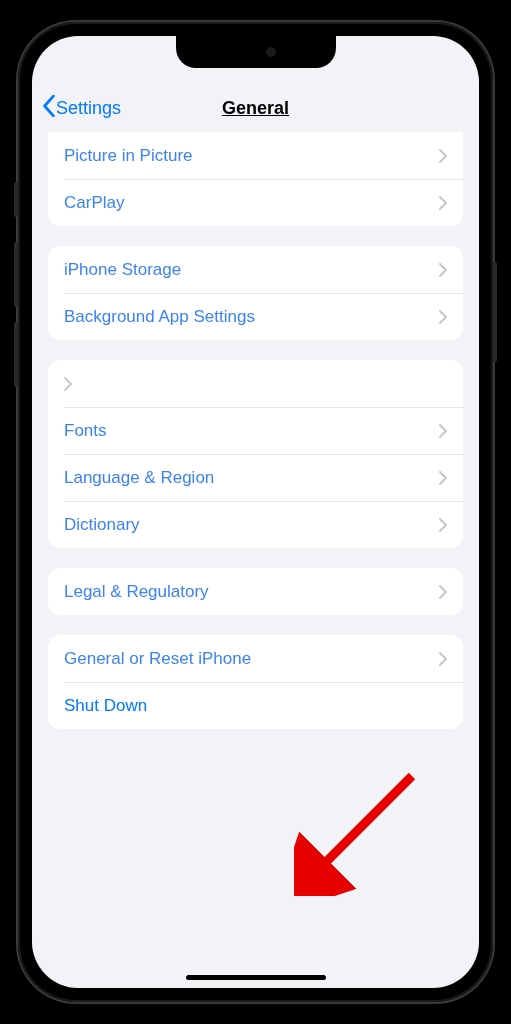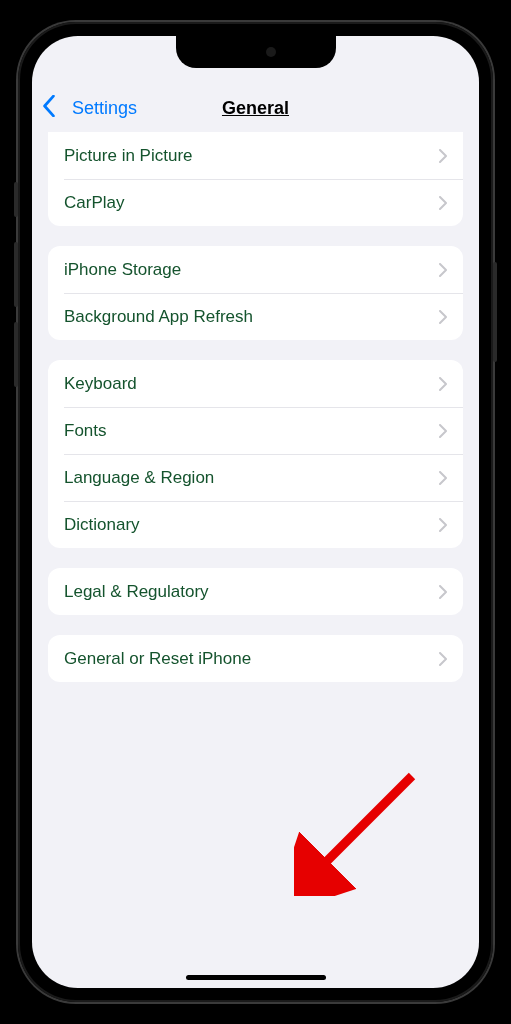--- a/index.html
+++ b/index.html
@@ -105,21 +105,21 @@
       justify-content: center;
       background: #f2f2f7;
     }
     .nav-back {
       position: absolute;
       left: 10px;
       display: flex;
       align-items: center;
       color: #007aff;
       font-size: 18px;
-      gap: 16px;
+      gap: 0;
     }
     .nav-back svg { width: 14px; height: 22px; }
     .nav-title { font-size: 18px; font-weight: 600; color: #000; text-decoration: underline; }
     .content {
       position: absolute;
       top: 96px;
       left: 0; right: 0; bottom: 0;
       overflow: hidden;
       padding: 0 16px 24px;
     }
@@ -138,21 +138,21 @@
       position: relative;
     }
     .row + .row::before {
       content: "";
       position: absolute;
       top: 0;
       left: 16px; right: 0;
       height: 1px;
       background: #e5e5ea;
     }
-    .row-label { font-size: 17px; color: #14532d; flex: 1; }
+    .row-label { font-size: 17px; color: #3b82f6; flex: 1; }
     .row-label.link { color: #007aff; }
     .chevron { color: #c7c7cc; }
     .chevron svg { width: 8px; height: 14px; display: block; }
     .home-indicator {
       position: absolute;
       bottom: 8px;
       left: 50%;
       transform: translateX(-50%);
       width: 140px;
       height: 5px;
@@ -232,31 +232,30 @@
         <div class="group">
           <div class="row">
             <span class="row-label">iPhone Storage</span>
             <span class="chevron">
               <svg viewBox="0 0 8 14">
                 <path d="M1 1l6 6-6 6" stroke="#c7c7cc" stroke-width="2" fill="none" stroke-linecap="round" stroke-linejoin="round"></path>
               </svg>
             </span>
           </div>
           <div class="row">
-            <span class="row-label">Background App Refresh</span>
+            <span class="row-label">Background App Settings</span>
             <span class="chevron">
               <svg viewBox="0 0 8 14">
                 <path d="M1 1l6 6-6 6" stroke="#c7c7cc" stroke-width="2" fill="none" stroke-linecap="round" stroke-linejoin="round"></path>
               </svg>
             </span>
           </div>
         </div>
         <div class="group">
           <div class="row">
-            <span class="row-label">Keyboard</span>
             <span class="chevron">
               <svg viewBox="0 0 8 14">
                 <path d="M1 1l6 6-6 6" stroke="#c7c7cc" stroke-width="2" fill="none" stroke-linecap="round" stroke-linejoin="round"></path>
               </svg>
             </span>
           </div>
           <div class="row">
             <span class="row-label">Fonts</span>
             <span class="chevron">
               <svg viewBox="0 0 8 14">
@@ -292,20 +291,23 @@
           </div>
         </div>
         <div class="group">
           <div class="row">
             <span class="row-label">General or Reset iPhone</span>
             <span class="chevron">
               <svg viewBox="0 0 8 14">
                 <path d="M1 1l6 6-6 6" stroke="#c7c7cc" stroke-width="2" fill="none" stroke-linecap="round" stroke-linejoin="round"></path>
               </svg>
             </span>
+          </div>
+          <div class="row">
+            <span class="row-label link">Shut Down</span>
           </div>
         </div>
       </div>
 
     <svg class="arrow-annotation" style="left:262px; top:730px;" width="140" height="130" viewBox="0 0 140 130">
       <defs>
         <marker id="ah" markerWidth="9" markerHeight="9" refX="2.5" refY="4.5" orient="auto">
           <polygon points="0,0 9,4.5 0,9" fill="#e60000"></polygon>
         </marker>
       </defs>

